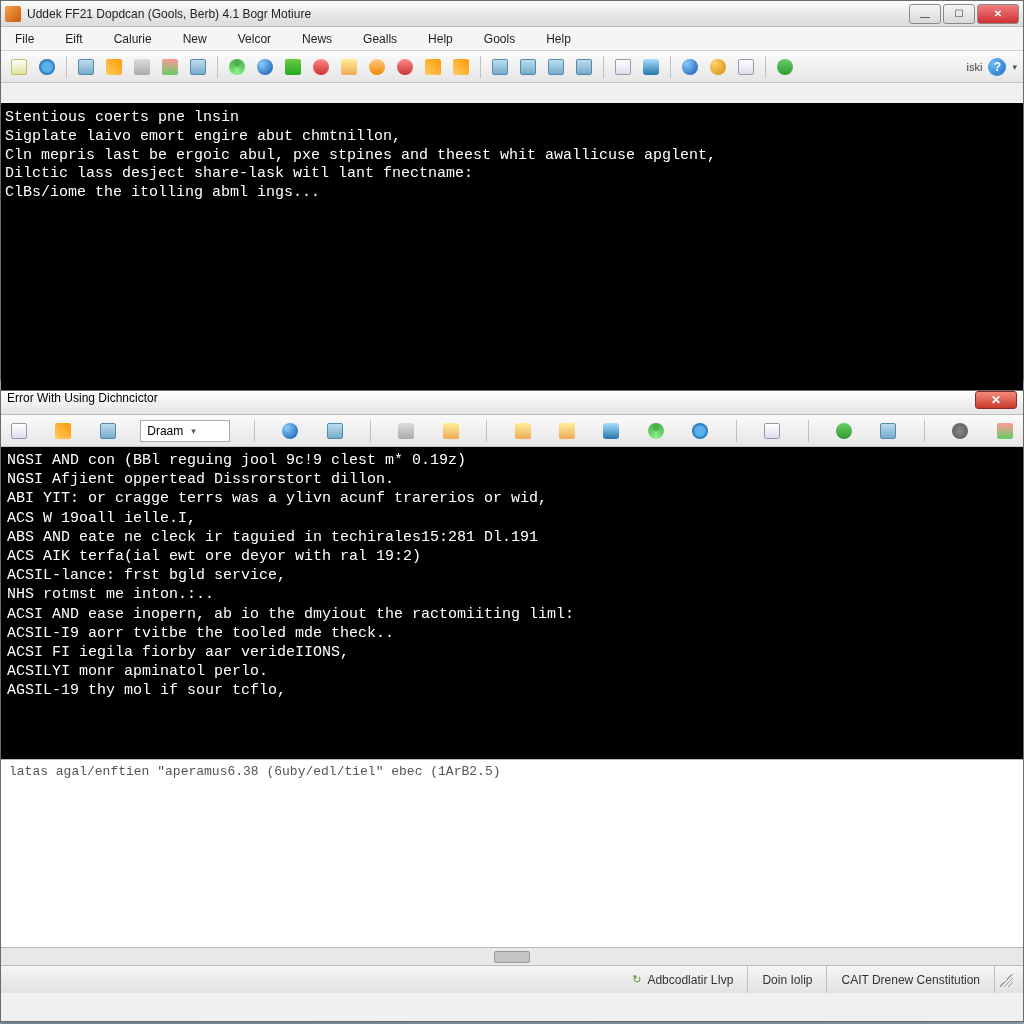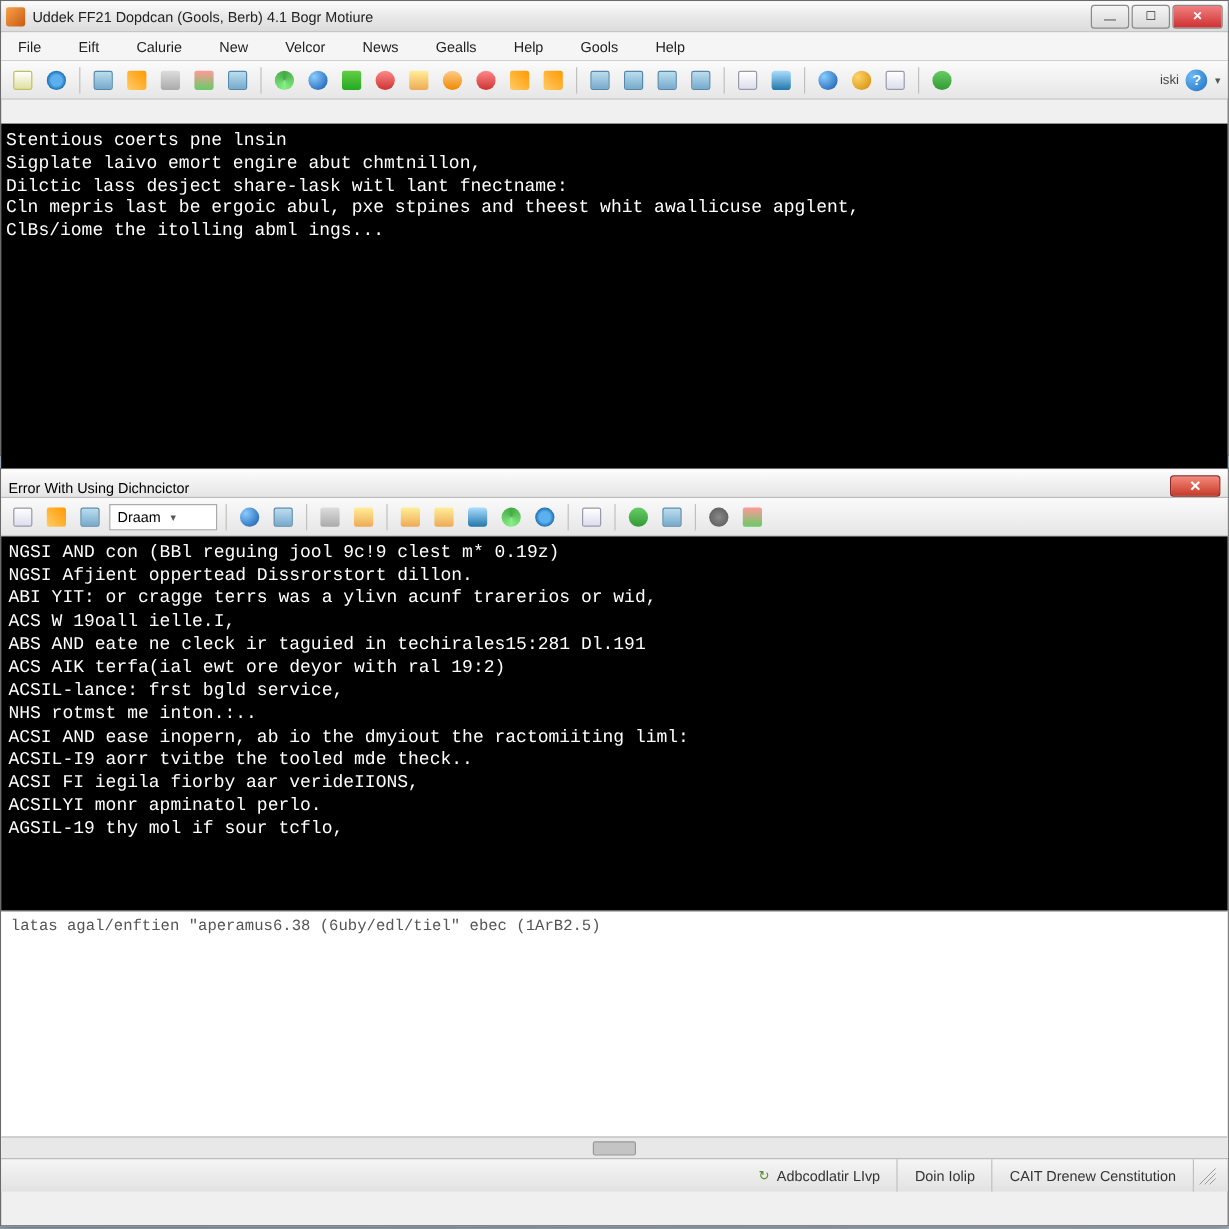--- a/index.html
+++ b/index.html
@@ -98,34 +98,34 @@
     overflow: hidden;
     margin-top: 20px;
   }
   .console-main { height: calc(100% - 26px - 24px - 32px); }
   
   .win-err { left:0; top:390px; width:1024px; height:632px; background:#f0f0f0;}
   .err-title {
     height: 24px;
     background: linear-gradient(to bottom,#fdfdfd,#e5e5e5);
     border-bottom:1px solid #bbb;
-    display:flex;align-items:flex-end;padding:0 6px;
+    display:flex;align-items:flex-start;padding:0 6px;
   }
   .err-title .app-icon{background:linear-gradient(135deg,#444,#222);}
   .err-close {
     width:42px;height:18px;
     background:linear-gradient(to bottom,#f48a7a,#c83a2a);
     border:1px solid #8a2a2a;border-radius:3px;
     display:flex;align-items:center;justify-content:center;color:#fff;font-weight:bold;
   }
   .toolbar2 {
     height:32px;
     background:linear-gradient(to bottom,#fafafa,#e6e6e6);
     border-bottom:1px solid #c5c5c5;
-    display:flex;align-items:center;padding:0 6px;gap:4px;
+    display:flex;align-items:center;padding:0 6px;gap:4px;justify-content:space-between;
   }
   .combo {
     height:22px;border:1px solid #aaa;background:#fff;
     display:flex;align-items:center;padding:0 6px;gap:8px;font-size:12px;
     min-width:90px;
   }
   .combo .caret{font-size:9px;color:#555;}
   .console-err {
     height: 312px;
     background:#000;color:#fff;
@@ -298,22 +298,22 @@
       </div>
     <div class="tb-right">
       <span class="tb-text">iski</span>
       <div class="helpdrop">?</div>
       <span style="font-size:9px;color:#555">▾</span>
     </div>
   </div>
   <div class="console console-main">
     <div>Stentious coerts pne lnsin</div>
     <div>Sigplate laivo emort engire abut chmtnillon,</div>
+    <div>Cln mepris last be ergoic abul, pxe stpines and theest whit awallicuse apglent,</div>
     <div>Dilctic lass desject share-lask witl lant fnectname:</div>
-    <div>Cln mepris last be ergoic abul, pxe stpines and theest whit awallicuse apglent,</div>
     <div>ClBs/iome the itolling abml ings...</div>
   </div>
 </div>
 
 <div class="window win-err">
   <div class="err-title">
     <div class="app-icon"></div>
     <div class="title-text" style="flex:1">Error With Using Dichncictor</div>
     <div class="err-close">✕</div>
   </div>

